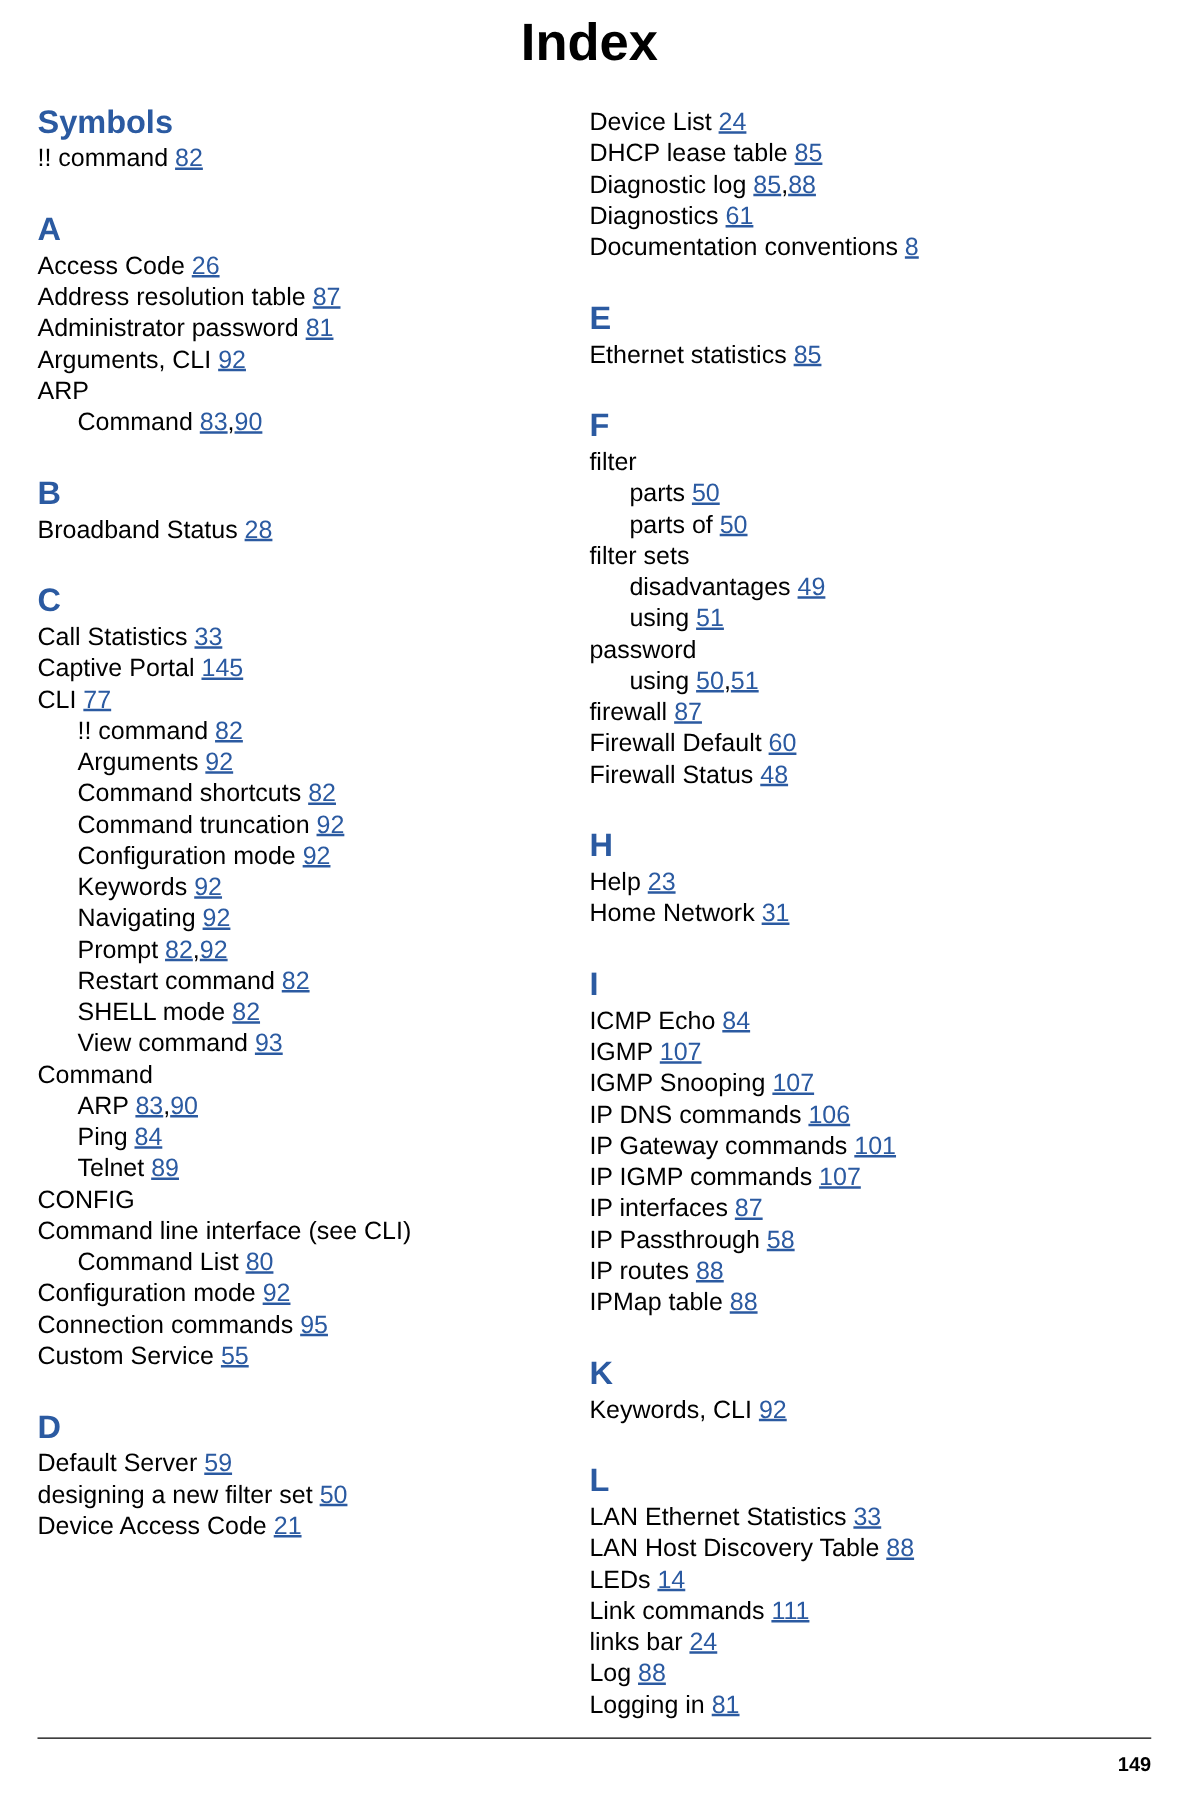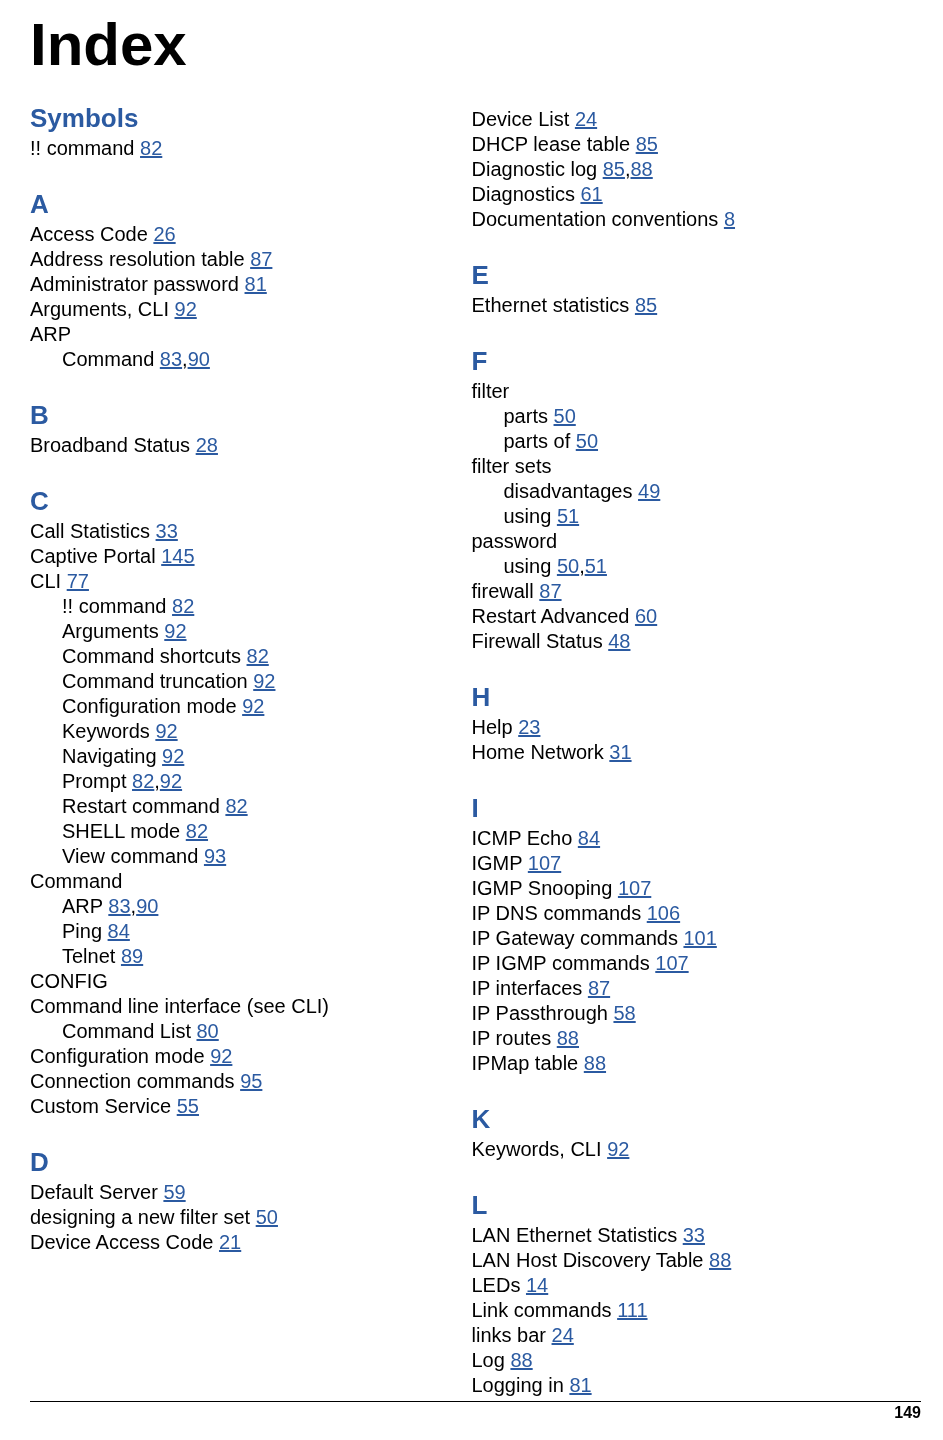--- a/index.html
+++ b/index.html
@@ -6,24 +6,25 @@
   body {
     font-family: Arial, Helvetica, sans-serif;
     background: #fff;
     color: #000;
     width: 943px;
     height: 1440px;
     position: relative;
     padding: 10px 30px 30px 30px;
   }
   h1.page-title {
-    font-size: 60px;
+    font-size: 42px;
     font-weight: bold;
     margin-bottom: 24px;
     font-family: Arial, Helvetica, sans-serif;
+    text-align: center;
   }
   .columns {
     display: flex;
   }
   .col {
     flex: 1;
     min-width: 0;
   }
   .col-right { padding-top: 4px; }
   .section { margin-bottom: 28px; }
@@ -49,21 +50,21 @@
     cursor: pointer;
   }
   .sep { color: #000; }
   .footer {
     position: absolute;
     bottom: 18px;
     right: 22px;
     left: 30px;
     border-top: 1px solid #000;
     text-align: right;
-    padding-top: 2px;
+    padding-top: 13px;
   }
   .page-num {
     font-weight: bold;
     font-size: 16px;
     font-family: Arial, Helvetica, sans-serif;
   }
 </style>
 </head>
 <body>
 
@@ -138,21 +139,21 @@
         <div class="letter">F</div>
         <div class="entry top"><span class="term">filter</span></div>
         <div class="entry sub"><span class="term">parts</span> <span class="pages"><span class="page-link">50</span></span></div>
         <div class="entry sub"><span class="term">parts of</span> <span class="pages"><span class="page-link">50</span></span></div>
         <div class="entry top"><span class="term">filter sets</span></div>
         <div class="entry sub"><span class="term">disadvantages</span> <span class="pages"><span class="page-link">49</span></span></div>
         <div class="entry sub"><span class="term">using</span> <span class="pages"><span class="page-link">51</span></span></div>
         <div class="entry top"><span class="term">password</span></div>
         <div class="entry sub"><span class="term">using</span> <span class="pages"><span class="page-link">50</span><span class="sep">,</span><span class="page-link">51</span></span></div>
         <div class="entry top"><span class="term">firewall</span> <span class="pages"><span class="page-link">87</span></span></div>
-        <div class="entry top"><span class="term">Restart Advanced</span> <span class="pages"><span class="page-link">60</span></span></div>
+        <div class="entry top"><span class="term">Firewall Default</span> <span class="pages"><span class="page-link">60</span></span></div>
         <div class="entry top"><span class="term">Firewall Status</span> <span class="pages"><span class="page-link">48</span></span></div>
       </div>
       <div class="section">
         <div class="letter">H</div>
         <div class="entry top"><span class="term">Help</span> <span class="pages"><span class="page-link">23</span></span></div>
         <div class="entry top"><span class="term">Home Network</span> <span class="pages"><span class="page-link">31</span></span></div>
       </div>
       <div class="section">
         <div class="letter">I</div>
         <div class="entry top"><span class="term">ICMP Echo</span> <span class="pages"><span class="page-link">84</span></span></div>

